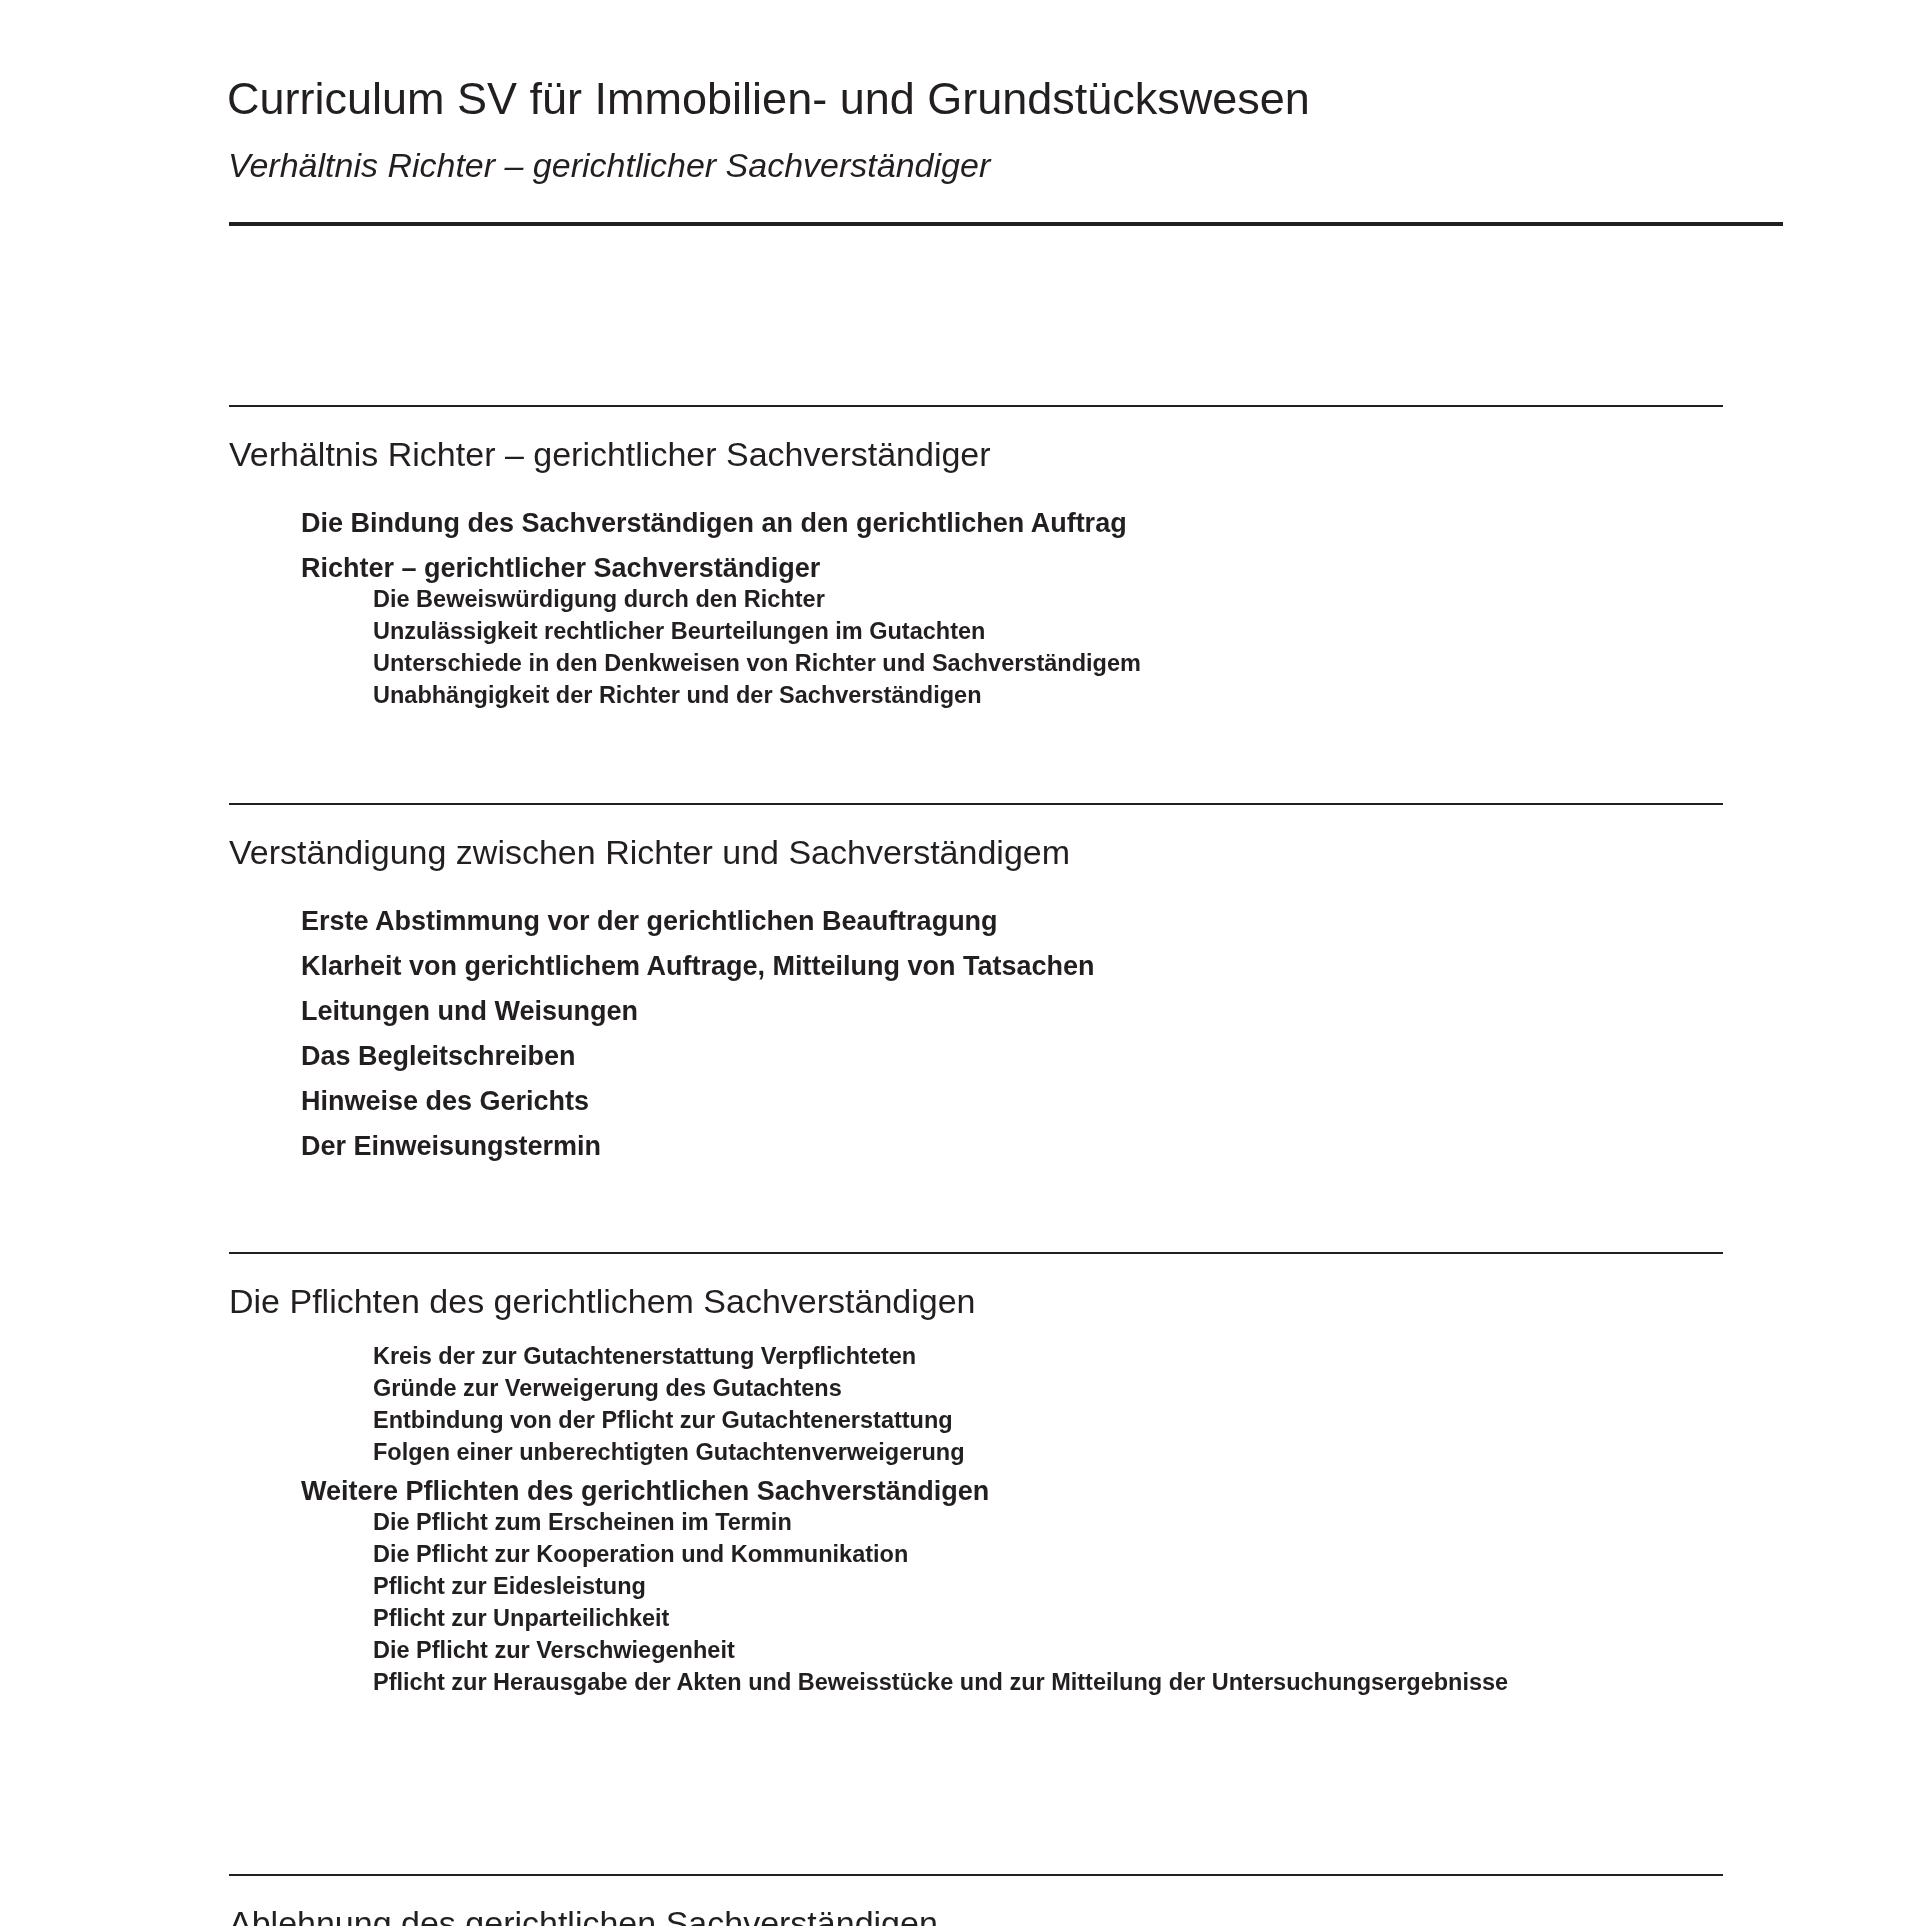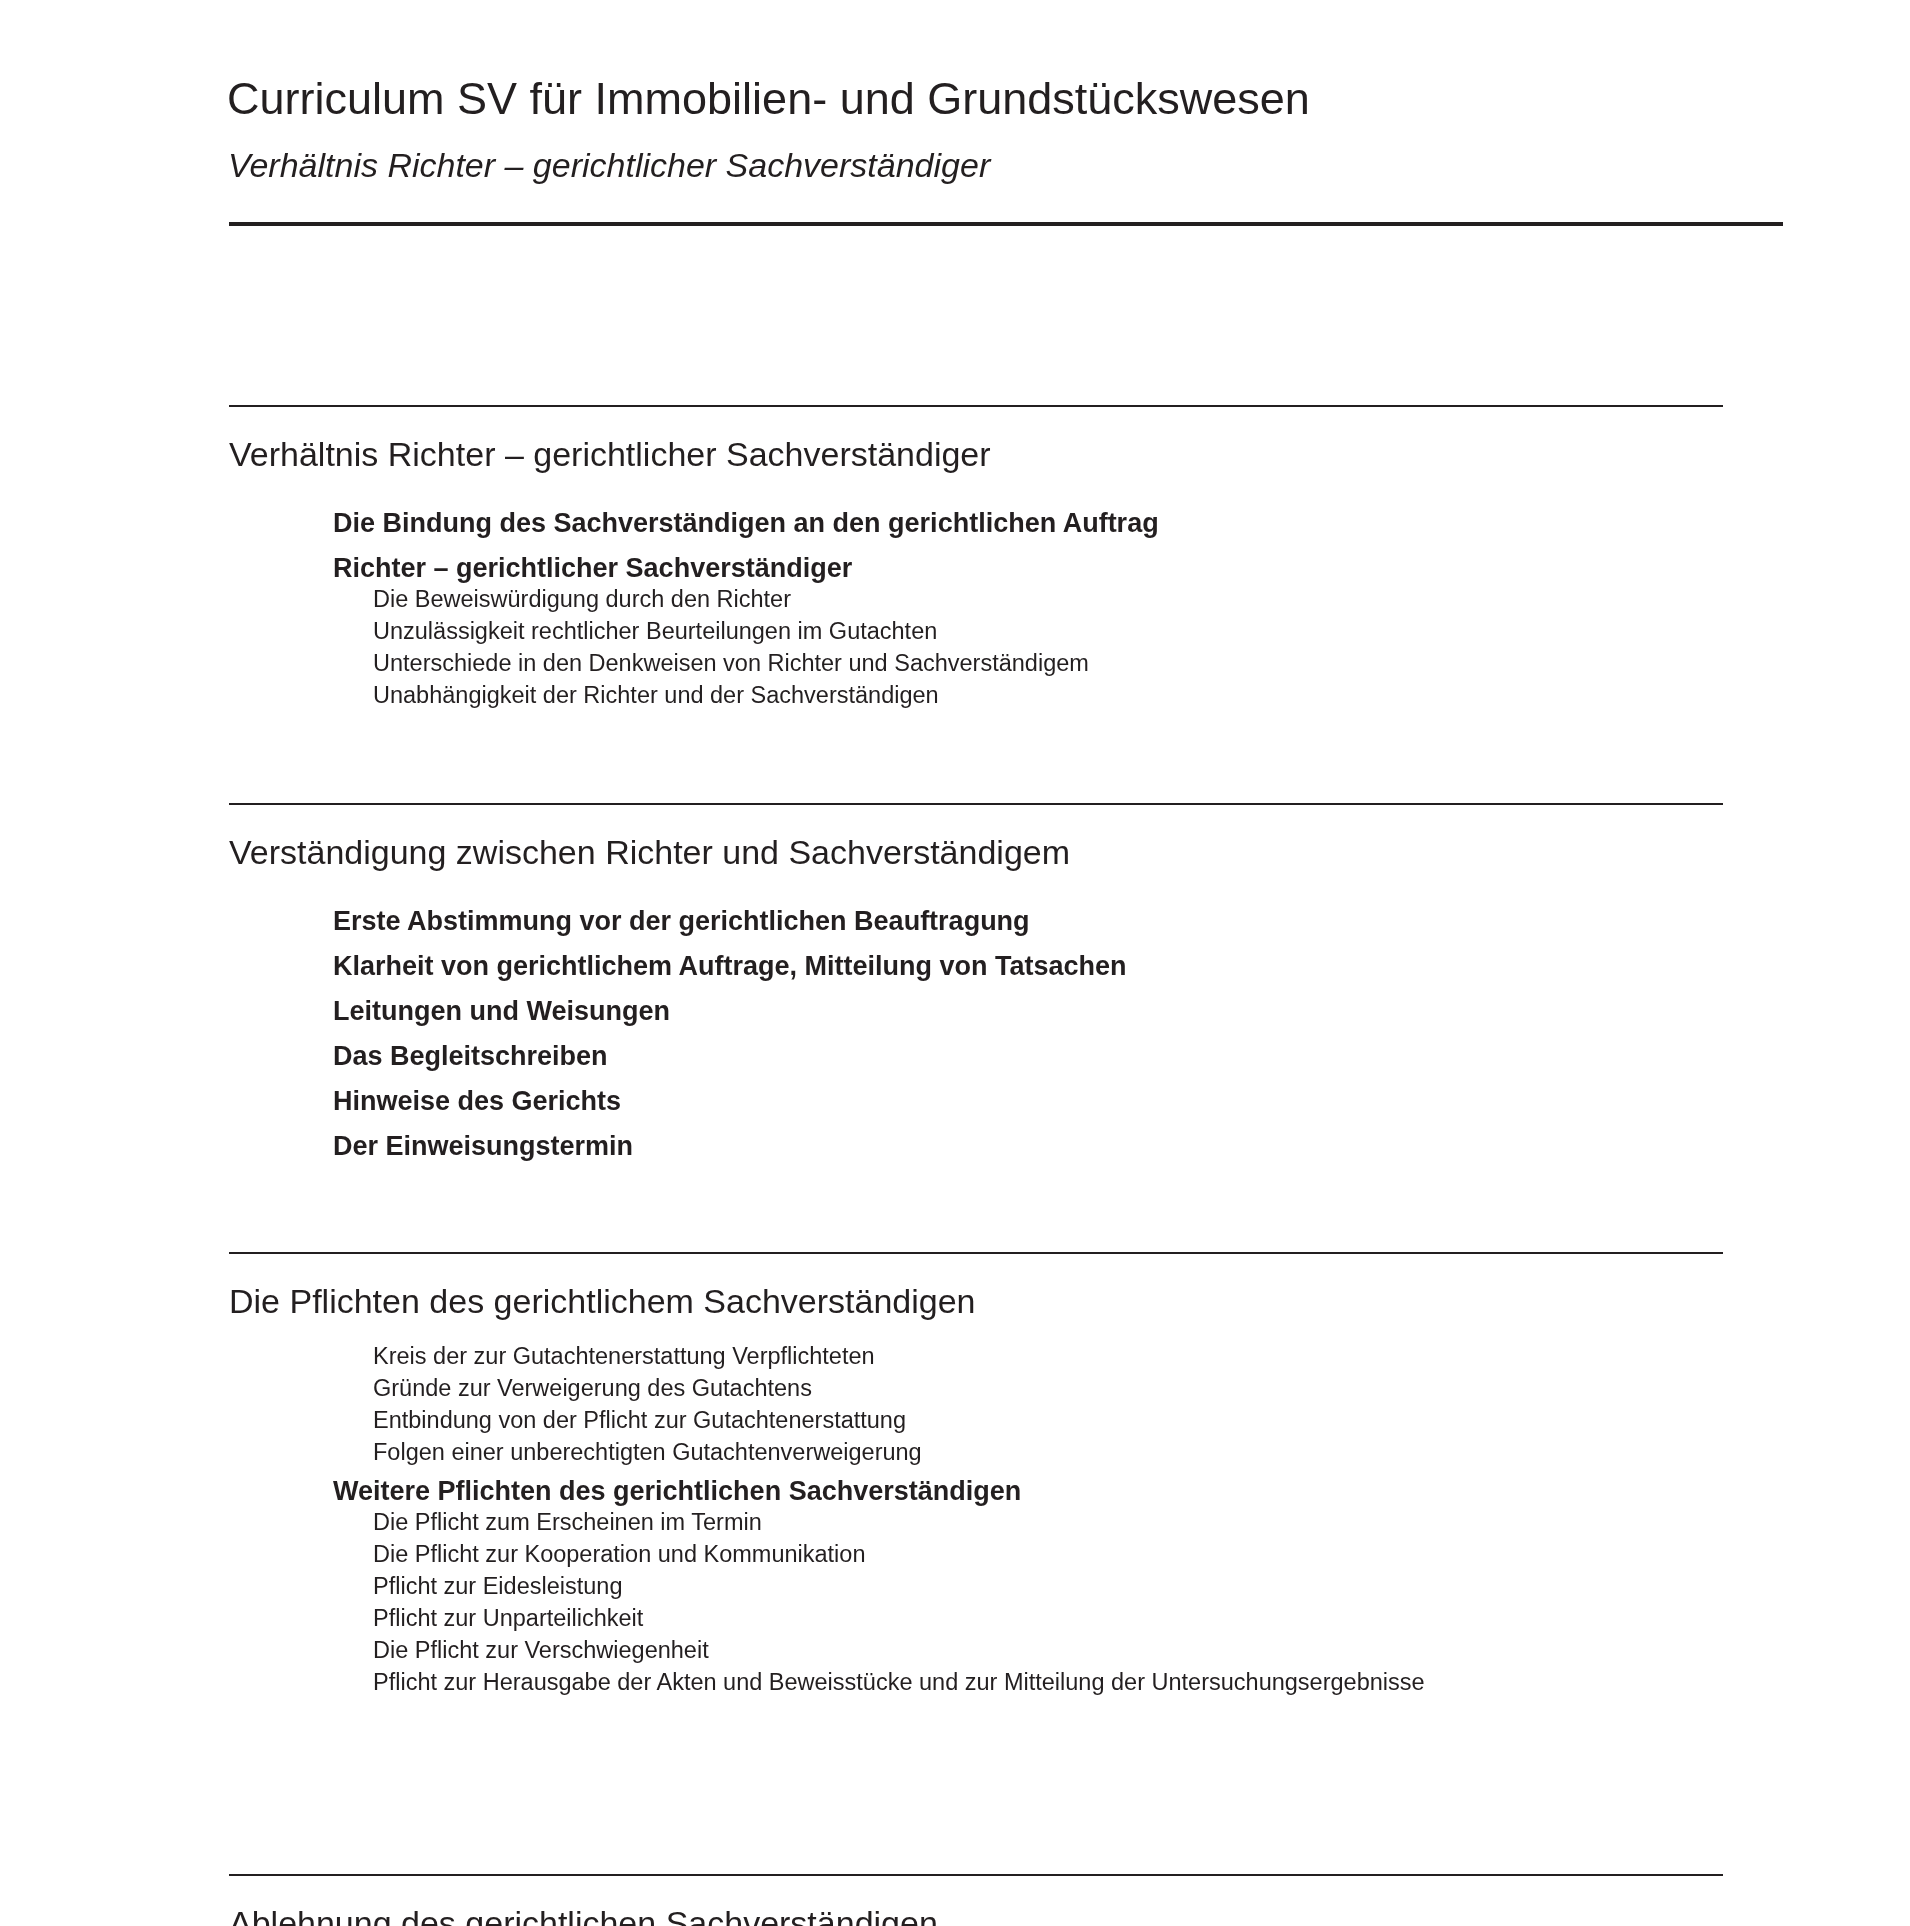--- a/index.html
+++ b/index.html
@@ -5,23 +5,23 @@
   html, body { margin: 0; padding: 0; background: #ffffff; }
   body { width: 1911px; height: 2703px; position: relative; overflow: hidden; color: #231f20; font-family: "Liberation Sans", sans-serif; }
   .abs { position: absolute; }
   #doc-title { left: 227px; top: 73px; font-size: 45px; font-weight: normal; white-space: nowrap; letter-spacing: 0px; }
   #doc-subtitle { left: 228px; top: 146px; font-size: 34px; font-style: italic; white-space: nowrap; }
   #thick-rule { left: 229px; top: 222px; width: 1554px; height: 3.5px; background: #231f20; }
   .section { position: absolute; left: 229px; width: 1494px; }
   .section-rule { position: absolute; left: 0; top: 0; width: 1494px; height: 1.9px; background: #231f20; }
   .section-heading { position: absolute; left: 0; top: 30px; font-size: 34px; white-space: nowrap; }
   .items { position: absolute; left: 72px; top: 96px; }
-  .item { font-size: 27px; font-weight: bold; line-height: 45px; white-space: nowrap; margin-left: 32px; }
+  .item { font-size: 27px; font-weight: bold; line-height: 45px; white-space: nowrap; }
   .subitems { margin: -8.5px 0 1.5px 72px; }
-  .subitem { font-size: 23.5px; line-height: 32px; white-space: nowrap; font-weight: normal; }
+  .subitem { font-size: 23.5px; line-height: 32px; white-space: nowrap; font-weight: bold; }
 </style>
 </head>
 <body>
 
 <div id="doc-title" class="abs">Curriculum SV für Immobilien- und Grundstückswesen</div>
 <div id="doc-subtitle" class="abs">Verhältnis Richter – gerichtlicher Sachverständiger</div>
 <div id="thick-rule" class="abs"></div>
 
 <div class="section" style="top:405px;">
   <div class="section-rule"></div>

